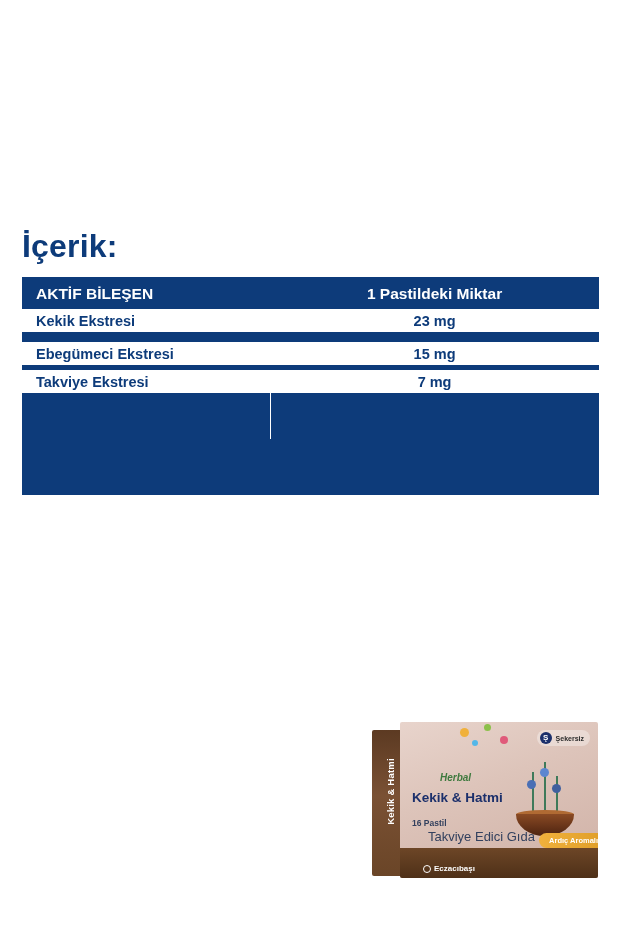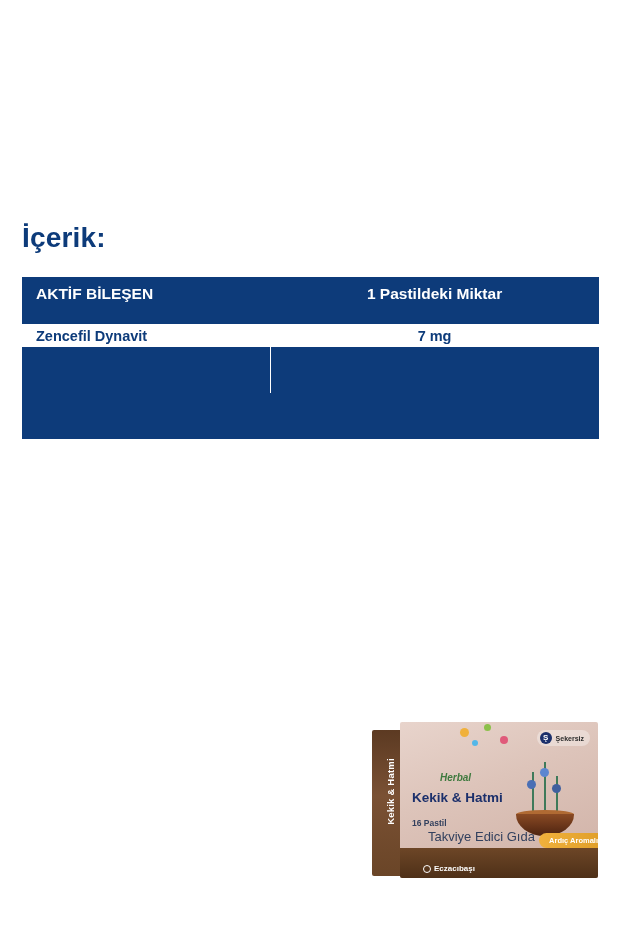--- a/index.html
+++ b/index.html
@@ -14,34 +14,34 @@
     width: 621px;
     height: 931px;
     background: #ffffff;
     overflow: hidden;
   }
 
   
   .heading {
     position: absolute;
     left: 22px;
-    top: 222px;
-    font-size: 28px;
+    top: 228px;
+    font-size: 32px;
     font-weight: bold;
     color: #0d3b7a;
     letter-spacing: 0.2px;
   }
 
   
   .table-wrap {
     position: absolute;
     left: 22px;
     top: 277px;
     width: 577px;
-    height: 162px;
+    height: 218px;
     background: #0d3b7a;
     padding: 0;
   }
   .tbl {
     width: 100%;
     border-collapse: collapse;
     table-layout: fixed;
   }
   .tbl col.c1 { width: 43%; }
   .tbl col.c2 { width: 57%; }
@@ -260,34 +260,42 @@
           <col class="c1">
           <col class="c2">
         </colgroup>
       <thead>
         <tr>
           <th class="left-head">AKTİF BİLEŞEN</th>
           <th>1 Pastildeki Miktar</th>
         </tr>
       </thead>
       <tbody>
+        <tr>
+          <td class="name">Kekik Ekstresi</td>
+          <td>23 mg</td>
+        </tr>
         <tr class="row-gap">
             <td></td>
             <td></td>
           </tr>
         <tr class="row-gap">
             <td></td>
             <td></td>
           </tr>
+        <tr>
+          <td class="name">Ebegümeci Ekstresi</td>
+          <td>15 mg</td>
+        </tr>
         <tr class="row-gap">
             <td></td>
             <td></td>
           </tr>
         <tr>
-          <td class="name">Zencefil Dynavit</td>
+          <td class="name">Takviye Ekstresi</td>
           <td>7 mg</td>
         </tr>
         <tr class="filler">
           <td class="sep"></td>
           <td></td>
         </tr>
       </tbody>
     </table>
   </div>
 

